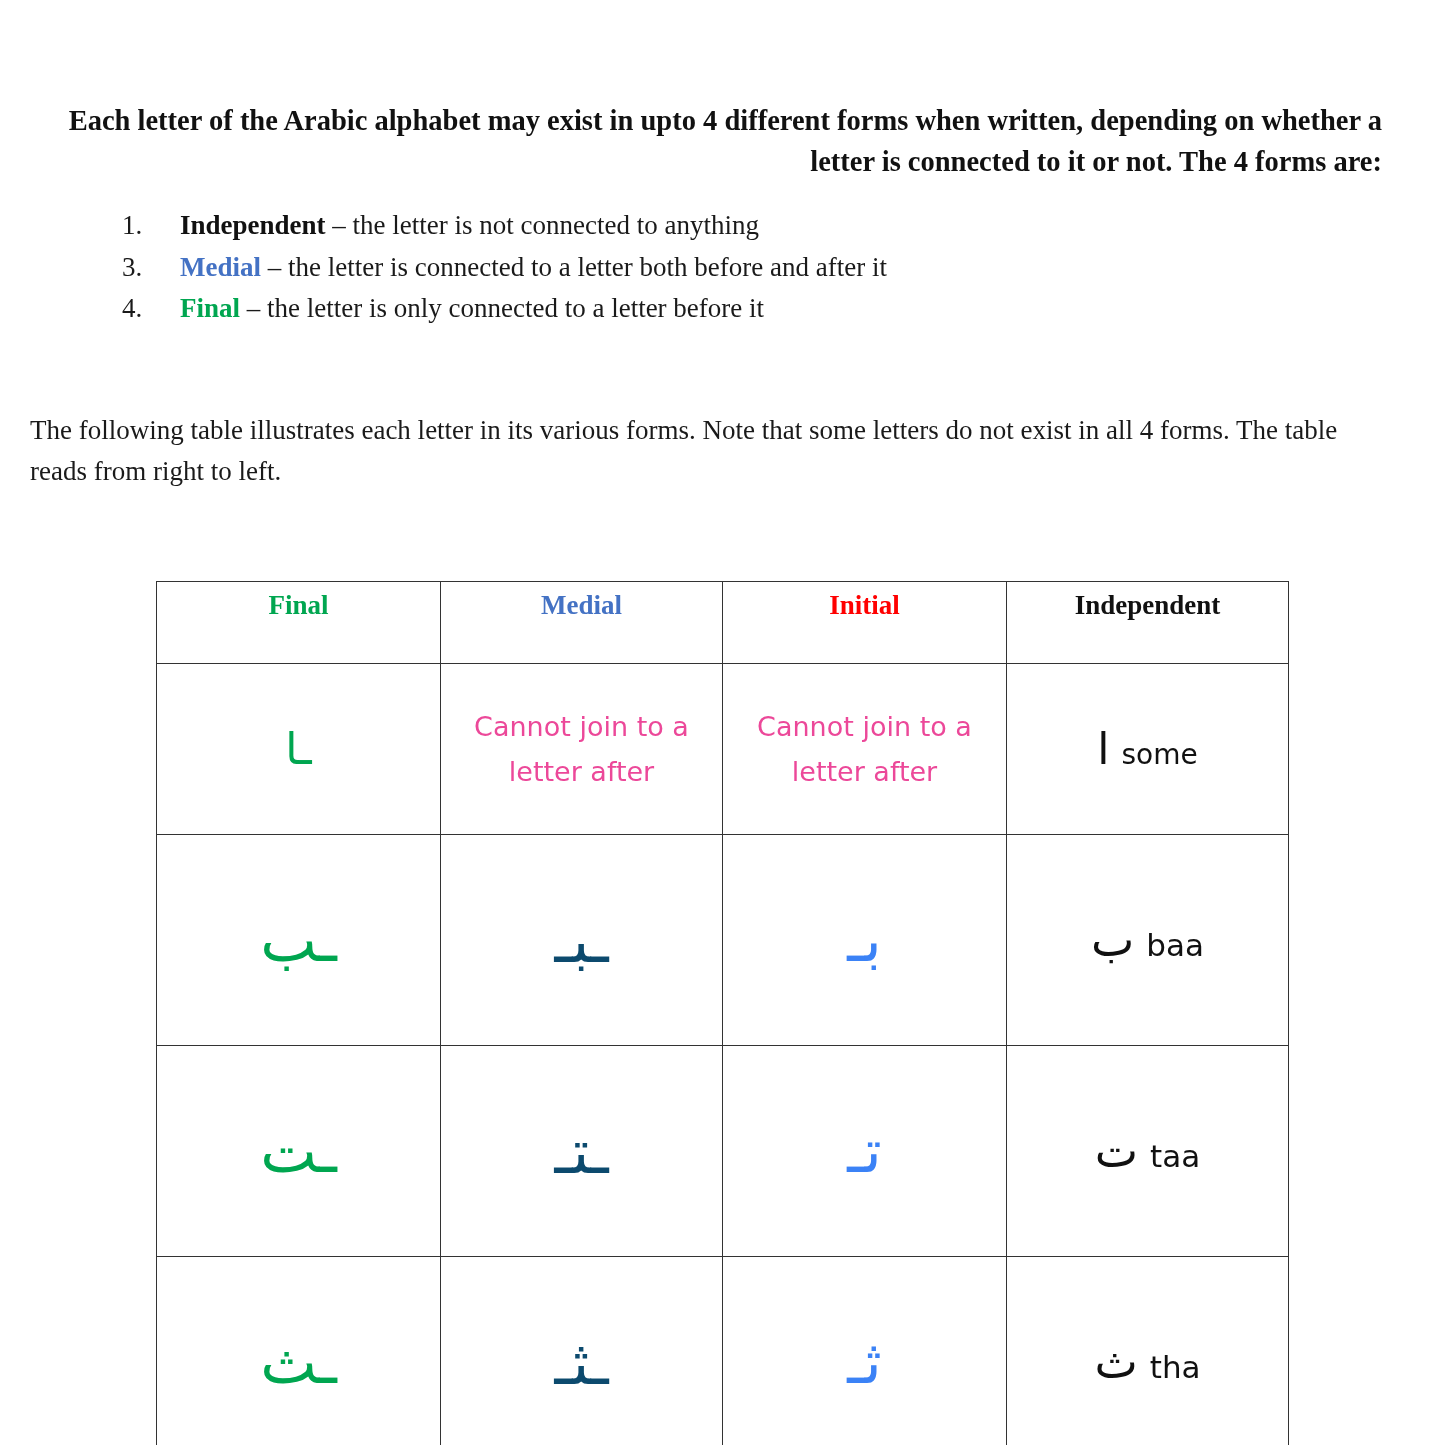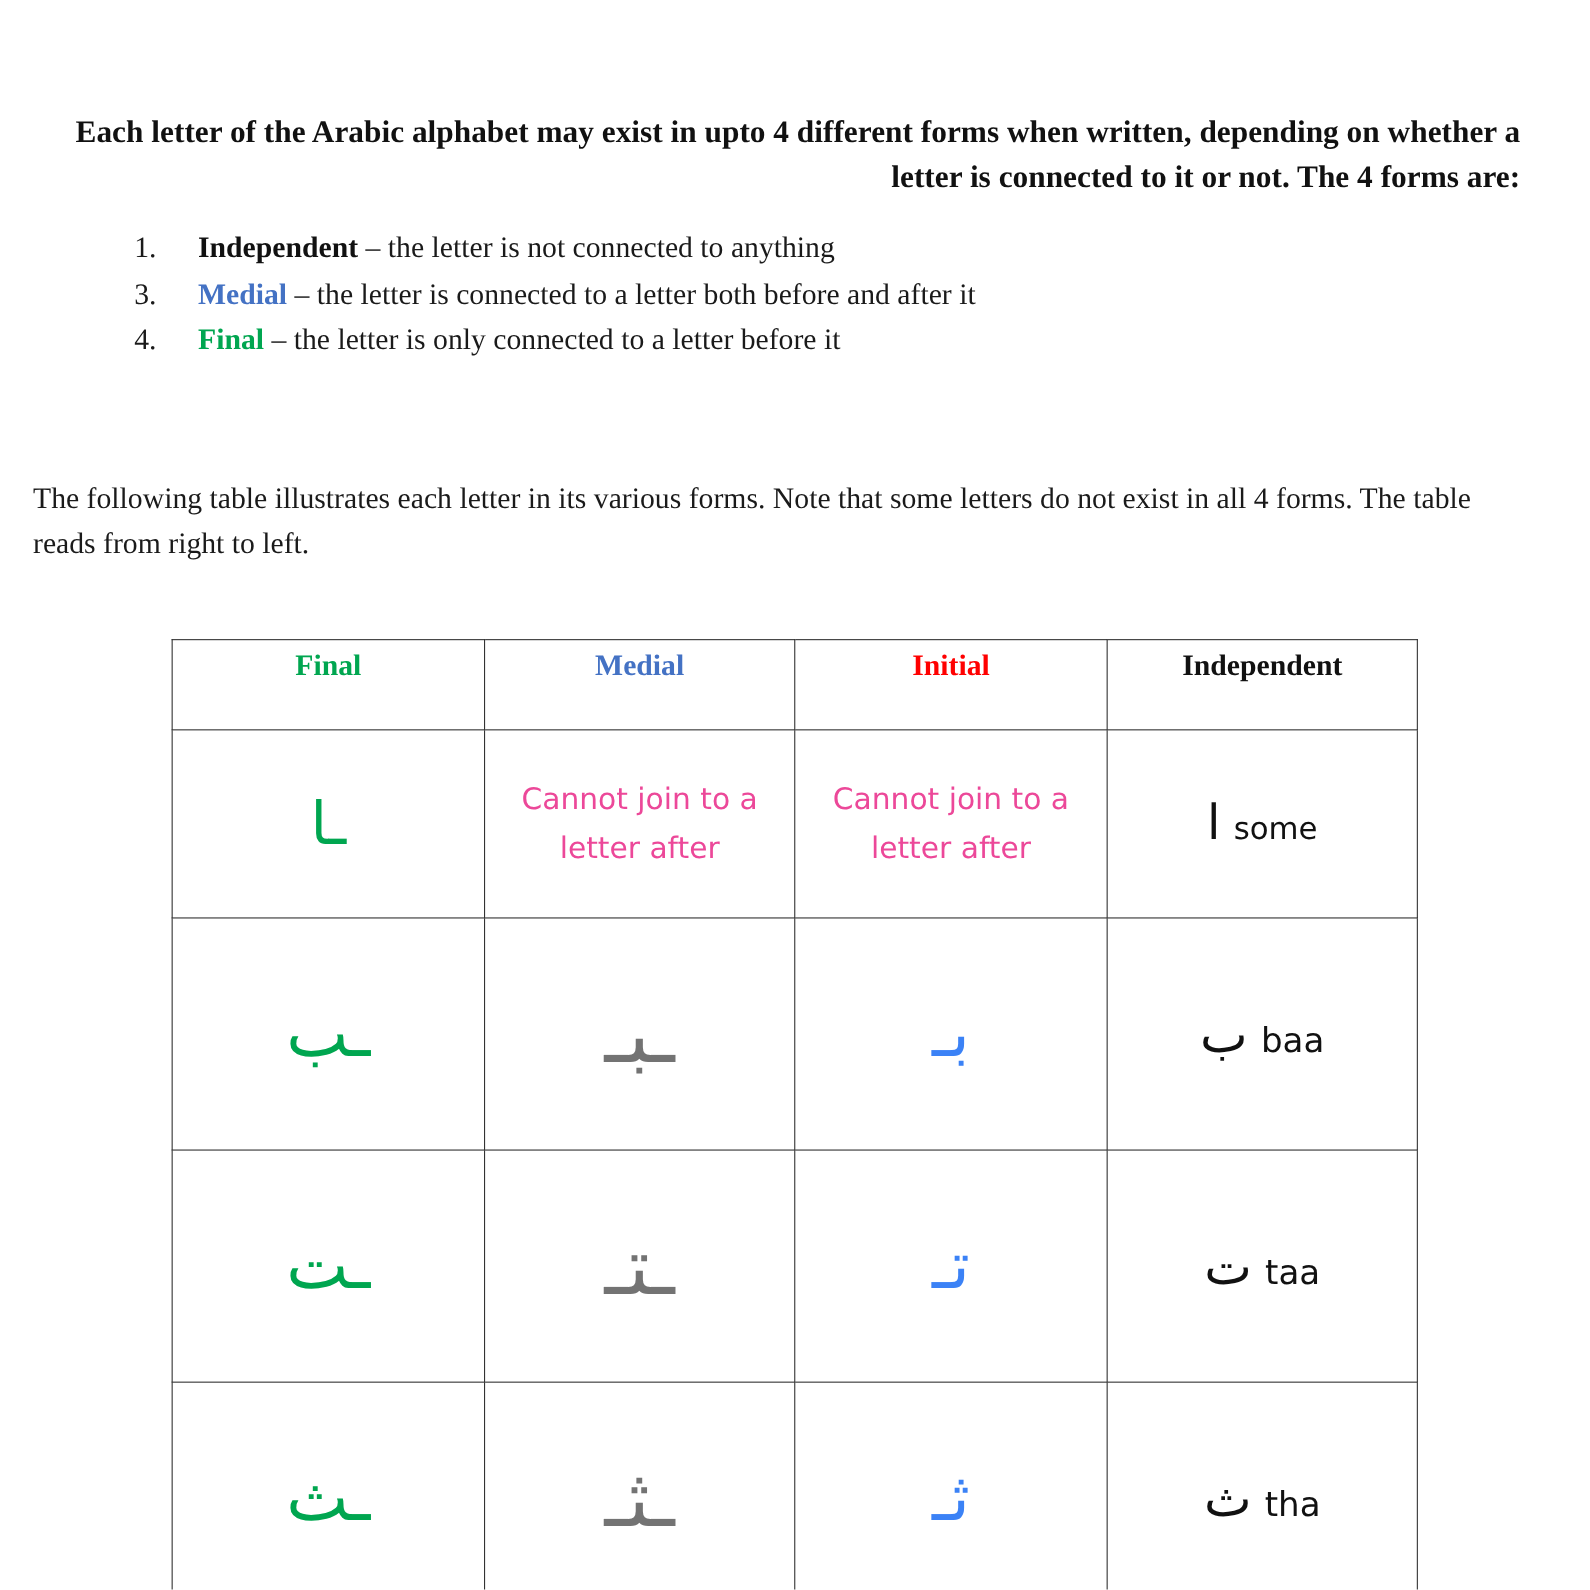--- a/index.html
+++ b/index.html
@@ -76,21 +76,21 @@
     font-weight: bold;
   }
   .li-desc {
     font-weight: normal;
   }
 
   
   .note-par {
     position: absolute;
     left: 30px;
-    top: 433px;
+    top: 410px;
     width: 1330px;
     font-size: 27px;
     line-height: 41px;
     font-weight: normal;
     color: #1a1a1a;
   }
 
   
   .forms-table {
     position: absolute;
@@ -135,24 +135,24 @@
 
   
   .glyph {
     font-family: "DejaVu Sans", "Liberation Sans", sans-serif;
     font-size: 60px;
     line-height: 1;
     direction: rtl;
     unicode-bidi: bidi-override;
   }
   .glyph-final   { color: #00A650; }
-  .glyph-medial  { color: #737373; font-size: 72px; }
+  .glyph-medial  { color: #0c4a6e; font-size: 61px; }
   .glyph-initial { color: #3b82f6; }
 
-  .row-alif .glyph-final { font-size: 54px; }
+  .row-alif .glyph-final { font-size: 44px; }
 
   
   .cannot-join {
     font-family: "DejaVu Sans", "Liberation Sans", sans-serif;
     font-size: 27px;
     line-height: 45px;
     color: #ec4899;
     font-weight: normal;
   }
 

